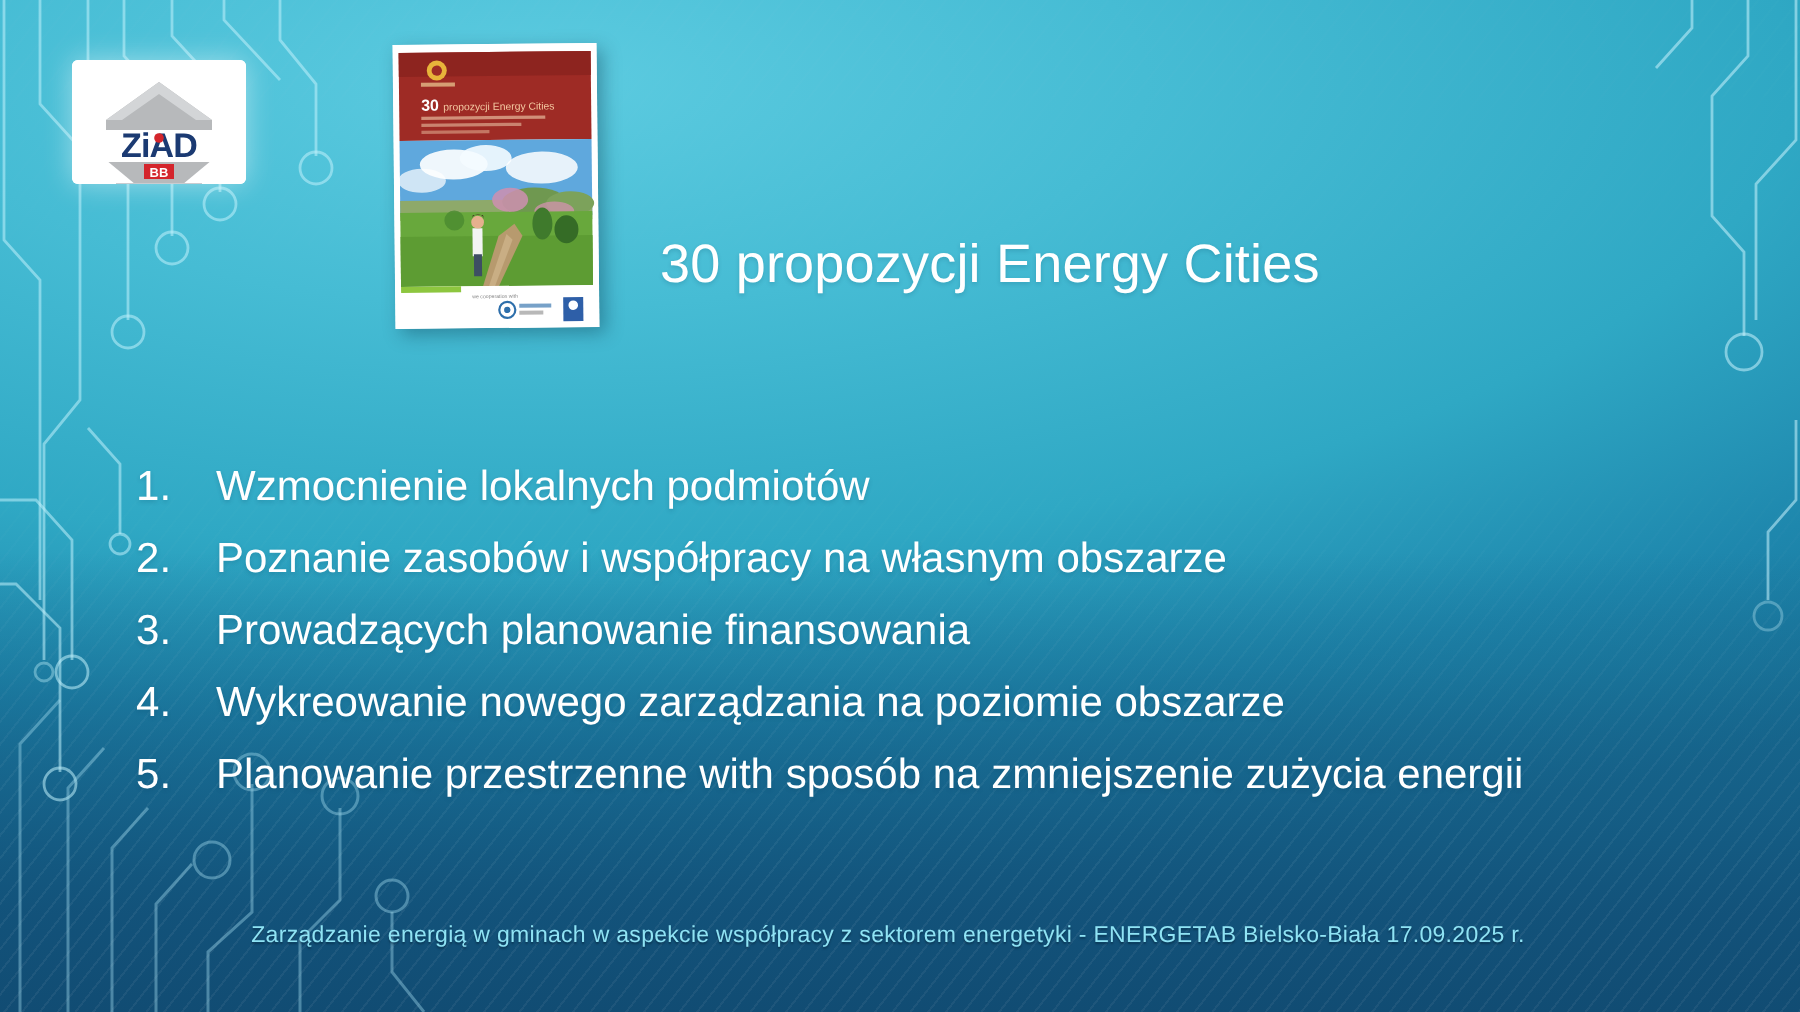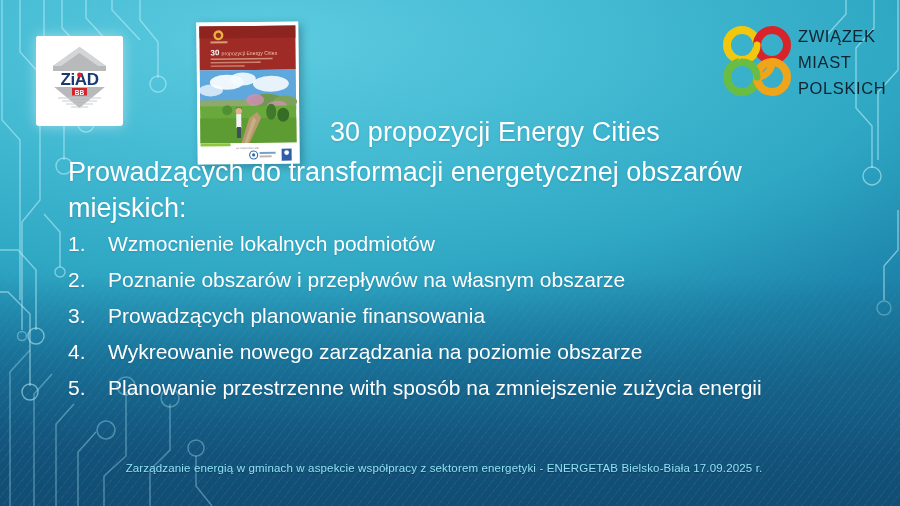--- a/index.html
+++ b/index.html
@@ -63,22 +63,22 @@
   }
   .circuit {
     position: absolute;
     inset: 0;
     pointer-events: none;
   }
 
   
   .ziad-logo-box {
     position: absolute;
-    left: 36px; top: 36px;
-    width: 87px; height: 90px;
+    left: 36px; top: 30px;
+    width: 87px; height: 62px;
     background: #ffffff;
     border-radius: 3px;
     box-shadow: 0 0 14px rgba(255,255,255,0.45);
     overflow: hidden;
   }
   .brochure {
     position: absolute;
     left: 197px; top: 22px;
     width: 102px; height: 142px;
     box-shadow: 3px 3px 9px rgba(0,40,60,0.35);
@@ -284,46 +284,25 @@
       <text x="50" y="127" font-family="Liberation Sans, sans-serif" font-size="2.6" fill="#888" text-anchor="middle">we cooperation with</text>
       <circle cx="56" cy="133" r="4" fill="none" stroke="#2e6fab" stroke-width="1.1"></circle>
       <circle cx="56" cy="133" r="1.6" fill="#2e6fab"></circle>
       <rect x="62" y="130" width="16" height="2" fill="#2e6fab" opacity="0.65"></rect>
       <rect x="62" y="133.5" width="12" height="2" fill="#888" opacity="0.6"></rect>
       <rect x="84" y="127" width="10" height="12" fill="#2e5fa8"></rect>
       <circle cx="89" cy="131" r="2.4" fill="#ffffff"></circle>
     </svg>
   </div>
 
-  <div class="zmp-logo">
-    <svg class="zmp-mark" viewBox="0 0 78 82">
-      <g fill="none" stroke-width="8" stroke-linecap="round">
-        <circle cx="24" cy="24" r="15" stroke="#f2c80f"></circle>
-        <circle cx="54" cy="24" r="15" stroke="#d8232a"></circle>
-        <circle cx="24" cy="56" r="15" stroke="#69bd45"></circle>
-        <circle cx="54" cy="56" r="15" stroke="#f0a41a"></circle>
-      </g>
-      <g fill="none" stroke-width="7" stroke-linecap="round">
-        <path d="M24 39 A15 15 0 0 0 39 24" stroke="#f2c80f"></path>
-        <path d="M39 56 A15 15 0 0 0 54 41" stroke="#f0a41a"></path>
-        <path d="M24 41 A15 15 0 0 1 39 56" stroke="#69bd45"></path>
-      </g>
-    </svg>
-    <div class="zmp-text">
-      <div>ZWIĄZEK</div>
-      <div>MIAST</div>
-      <div>POLSKICH</div>
-    </div>
-  </div>
 
   <div class="title-line">30 propozycji Energy Cities</div>
-  <div class="lead">Prowadzących do transformacji energetycznej obszarów miejskich:</div>
 
   <ol class="points">
     <li>Wzmocnienie lokalnych podmiotów</li>
-    <li>Poznanie obszarów i przepływów na własnym obszarze</li>
+    <li>Poznanie zasobów i współpracy na własnym obszarze</li>
     <li>Prowadzących planowanie finansowania</li>
     <li>Wykreowanie nowego zarządzania na poziomie obszarze</li>
     <li>Planowanie przestrzenne with sposób na zmniejszenie zużycia energii</li>
   </ol>
 
   <div class="footer">Zarządzanie energią w gminach w aspekcie współpracy z sektorem energetyki   -   ENERGETAB Bielsko-Biała 17.09.2025 r.</div>
 </div>
 
 </body></html>

